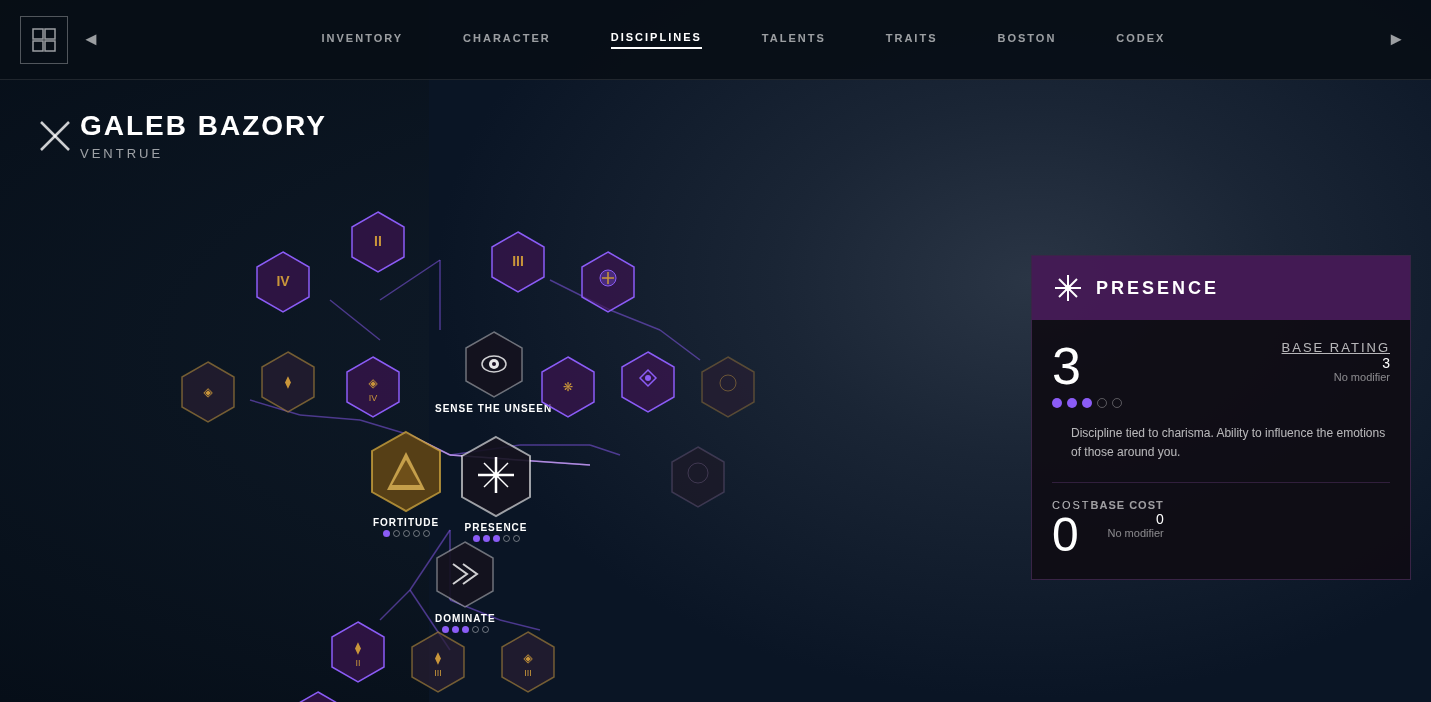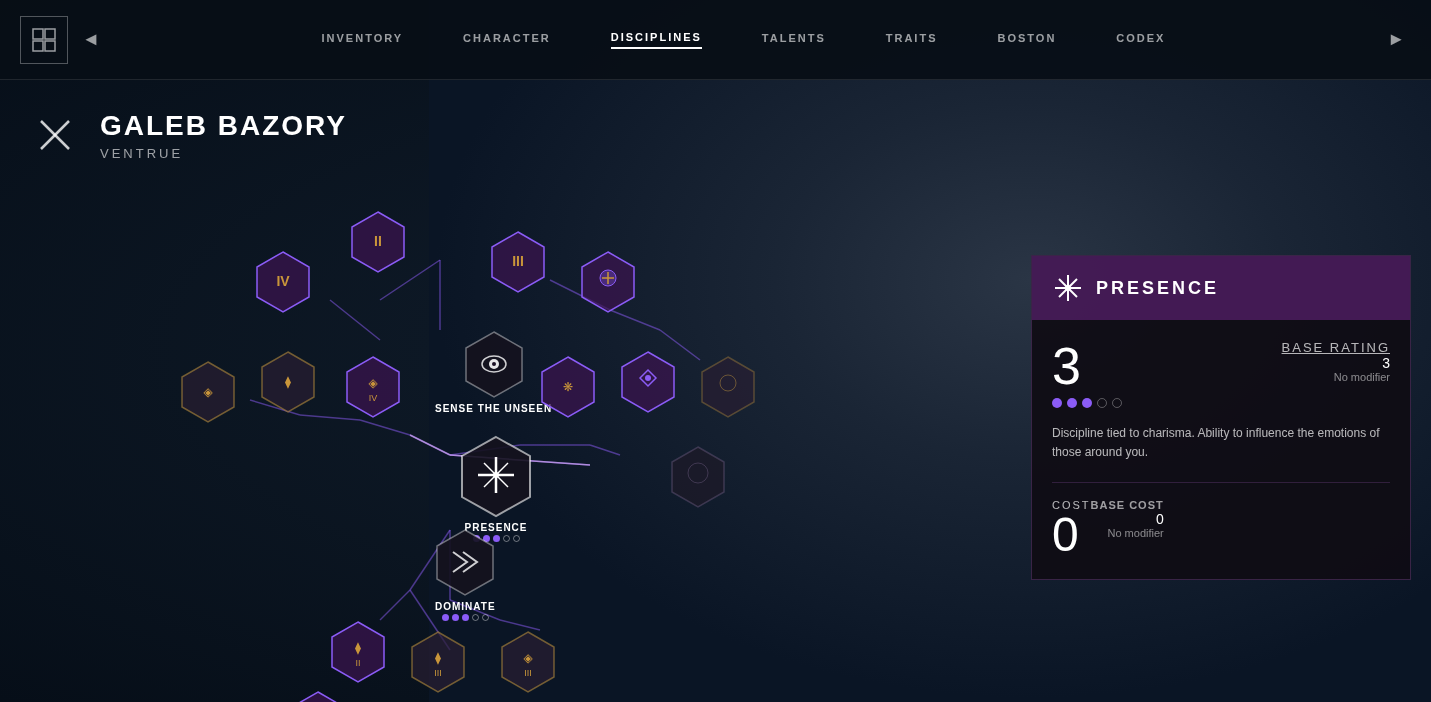--- a/index.html
+++ b/index.html
@@ -94,21 +94,21 @@
       gap: 8px;
     }
 
     
     .character-info {
       position: absolute;
       top: 110px;
       left: 30px;
       z-index: 100;
       display: flex;
-      gap: 20px;
+      align-items: center;
     }
 
     .close-btn {
       width: 50px;
       height: 50px;
       display: flex;
       align-items: center;
       justify-content: center;
       cursor: pointer;
     }
@@ -298,20 +298,21 @@
     }
 
     .rdot.filled { background: #8b5cf6; }
     .rdot.empty { background: transparent; border: 1px solid rgba(255,255,255,0.3); }
 
     .description {
       font-size: 12px;
       color: rgba(255,255,255,0.7);
       line-height: 1.6;
       margin-bottom: 20px;
+      margin-left: 19px;
     }
 
     .divider {
       height: 1px;
       background: rgba(100, 60, 120, 0.4);
       margin: 16px 0;
     }
 
     .cost-section {
       display: flex;
@@ -534,20 +535,38 @@
 
   <div class="node" style="position:absolute; top:155px; left:600px;">
     <div class="hex-container">
       <svg class="hex-svg" viewBox="0 0 56 64" fill="none">
         <polygon points="28,2 54,17 54,47 28,62 2,47 2,17" fill="rgba(40,30,50,0.7)" stroke="rgba(180,140,60,0.4)" stroke-width="1.5"></polygon>
         <circle cx="28" cy="28" r="8" fill="none" stroke="rgba(180,140,60,0.5)" stroke-width="1"></circle>
       </svg>
     </div>
   </div>
 
+  <div class="node" style="position:absolute; top:230px; left:270px;">
+    <div class="hex-container large">
+      <svg class="hex-svg" viewBox="0 0 72 83" fill="none">
+        <polygon points="36,2 70,21 70,62 36,81 2,62 2,21" fill="rgba(100,70,20,0.85)" stroke="rgba(200,160,60,0.8)" stroke-width="2"></polygon>
+
+        <polygon points="36,22 55,60 17,60" fill="rgba(210,170,80,0.9)" stroke="none"></polygon>
+        <polygon points="36,30 50,55 22,55" fill="rgba(100,70,20,0.9)" stroke="none"></polygon>
+      </svg>
+    </div>
+    <span class="node-label">FORTITUDE</span>
+    <div class="node-dots">
+      <div class="dot filled"></div>
+      <div class="dot empty"></div>
+      <div class="dot empty"></div>
+      <div class="dot empty"></div>
+      <div class="dot empty"></div>
+    </div>
+  </div>
 
   <div class="node" style="position:absolute; top:235px; left:360px;">
     <div class="hex-container large">
       <svg class="hex-svg" viewBox="0 0 72 83" fill="none">
         <polygon points="36,2 70,21 70,62 36,81 2,62 2,21" fill="rgba(20,18,30,0.9)" stroke="rgba(255,255,255,0.6)" stroke-width="2"></polygon>
 
         <g transform="translate(36,40)">
           <line x1="0" y1="-18" x2="0" y2="18" stroke="white" stroke-width="2.5"></line>
           <line x1="-18" y1="0" x2="18" y2="0" stroke="white" stroke-width="2.5"></line>
           <line x1="-12" y1="-12" x2="12" y2="12" stroke="white" stroke-width="1.5"></line>
@@ -568,21 +587,21 @@
 
   <div class="node" style="position:absolute; top:245px; left:570px;">
     <div class="hex-container">
       <svg class="hex-svg" viewBox="0 0 56 64" fill="none">
         <polygon points="28,2 54,17 54,47 28,62 2,47 2,17" fill="rgba(30,25,40,0.7)" stroke="rgba(120,100,140,0.4)" stroke-width="1.5"></polygon>
         <circle cx="28" cy="28" r="10" fill="none" stroke="rgba(120,100,140,0.4)" stroke-width="1"></circle>
       </svg>
     </div>
   </div>
 
-  <div class="node" style="position:absolute; top:328px; left:335px;">
+  <div class="node" style="position:absolute; top:340px; left:335px;">
     <div class="hex-container medium">
       <svg class="hex-svg" viewBox="0 0 60 69" fill="none">
         <polygon points="30,2 58,18 58,51 30,67 2,51 2,18" fill="rgba(20,18,30,0.9)" stroke="rgba(255,255,255,0.4)" stroke-width="1.5"></polygon>
 
         <g transform="translate(30,34)" stroke="rgba(255,255,255,0.8)" stroke-width="2" fill="none">
           <path d="M-12,-10 L2,0 L-12,10"></path>
           <path d="M-2,-10 L12,0 L-2,10"></path>
         </g>
       </svg>
     </div>

